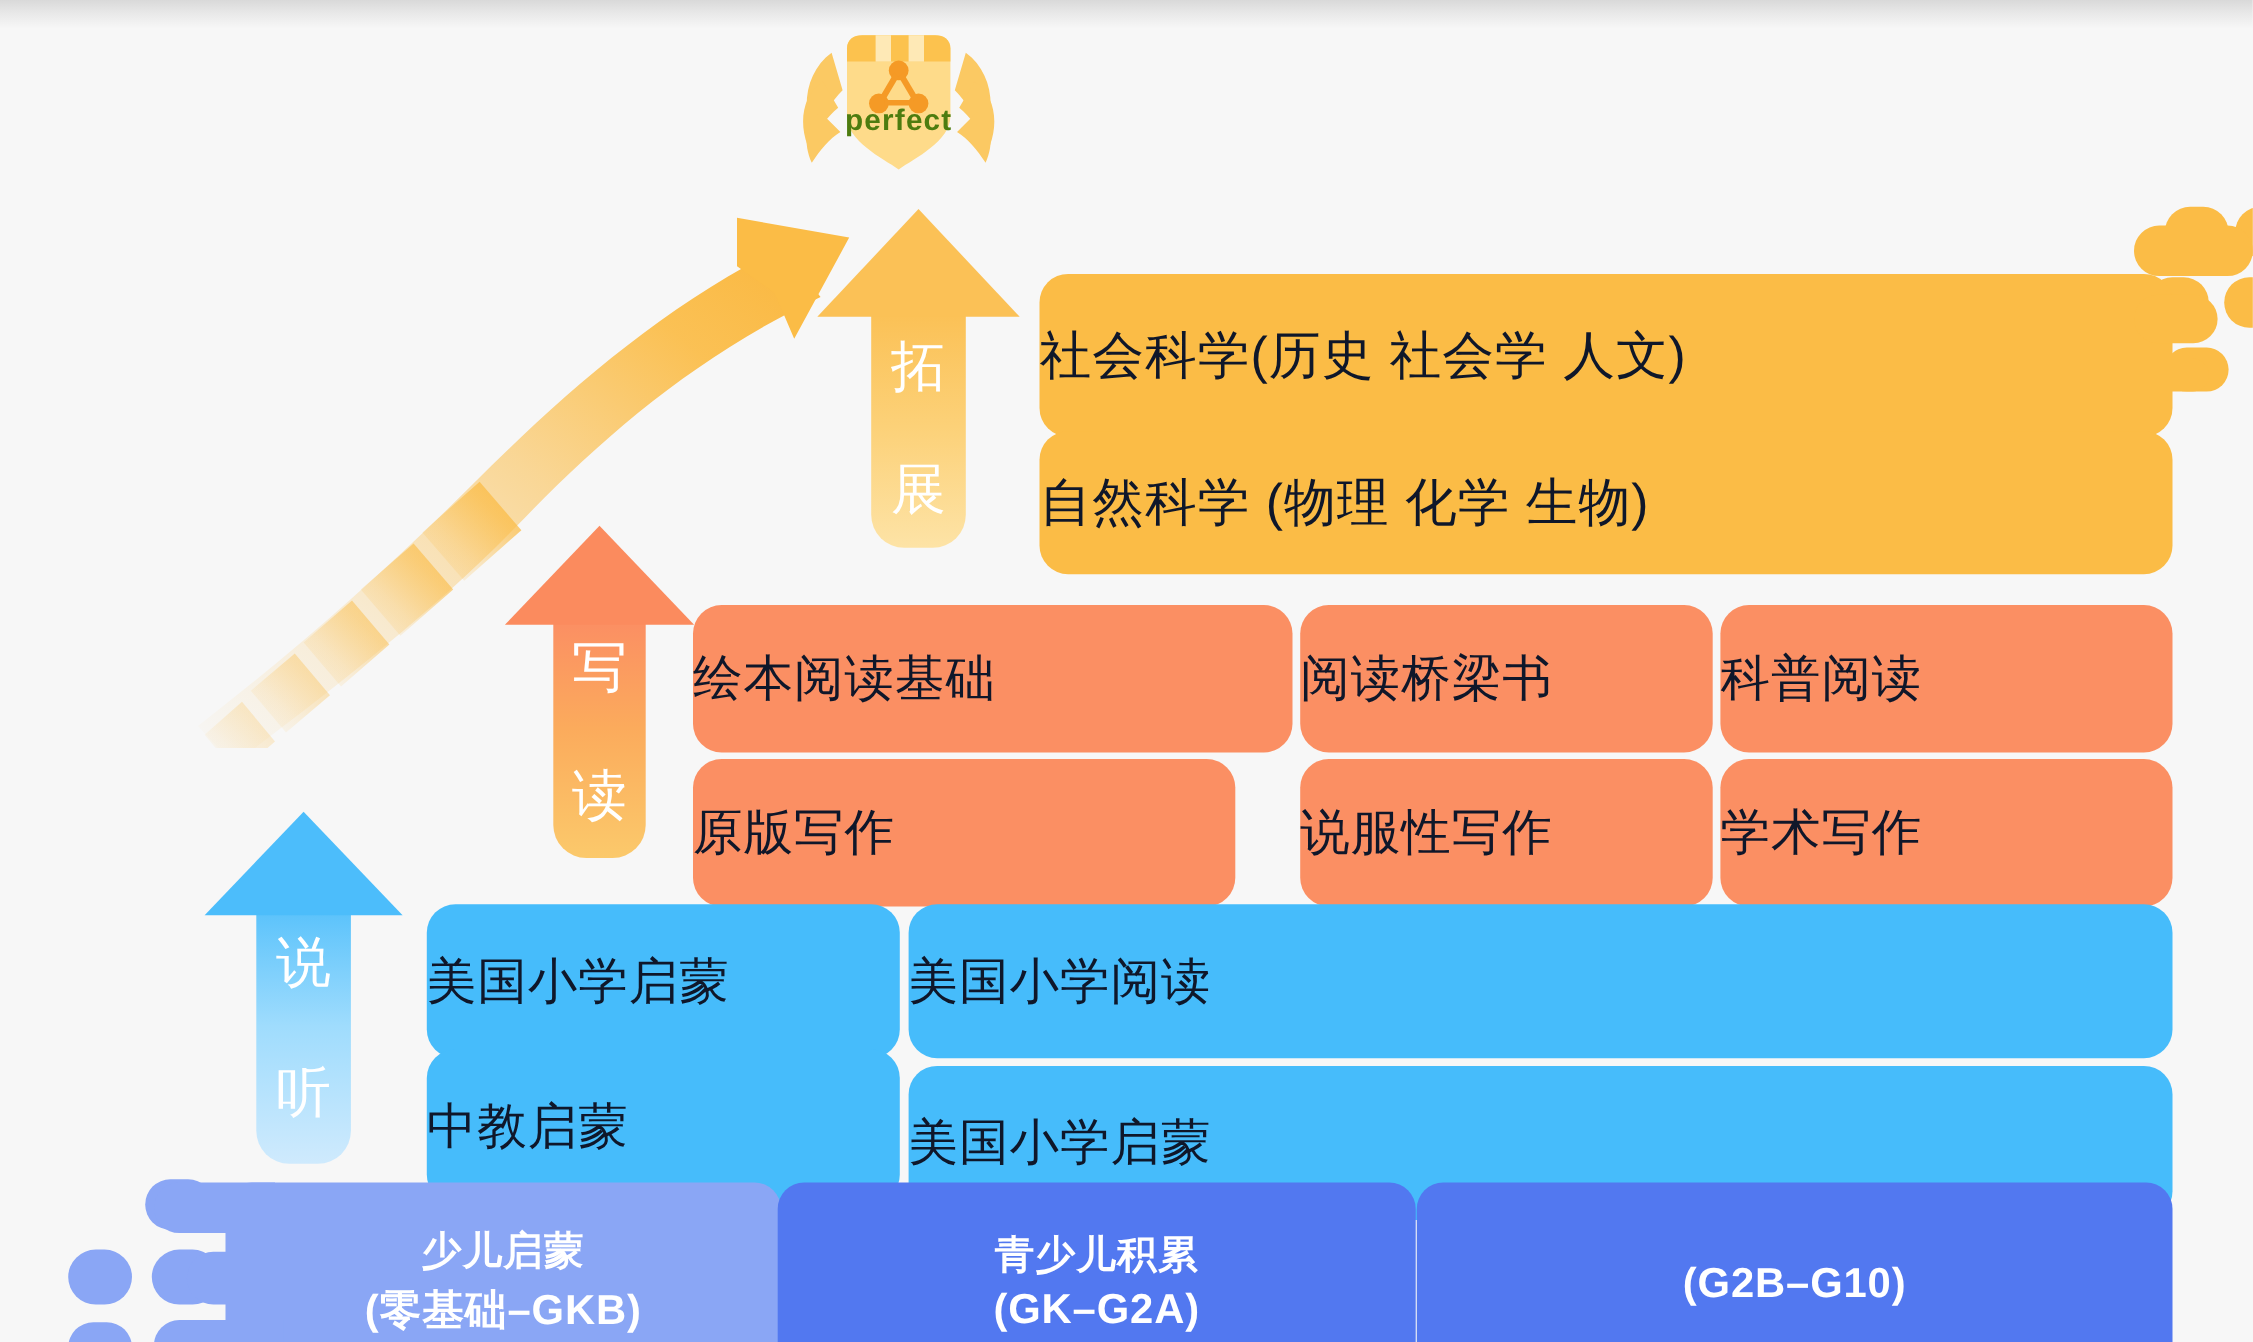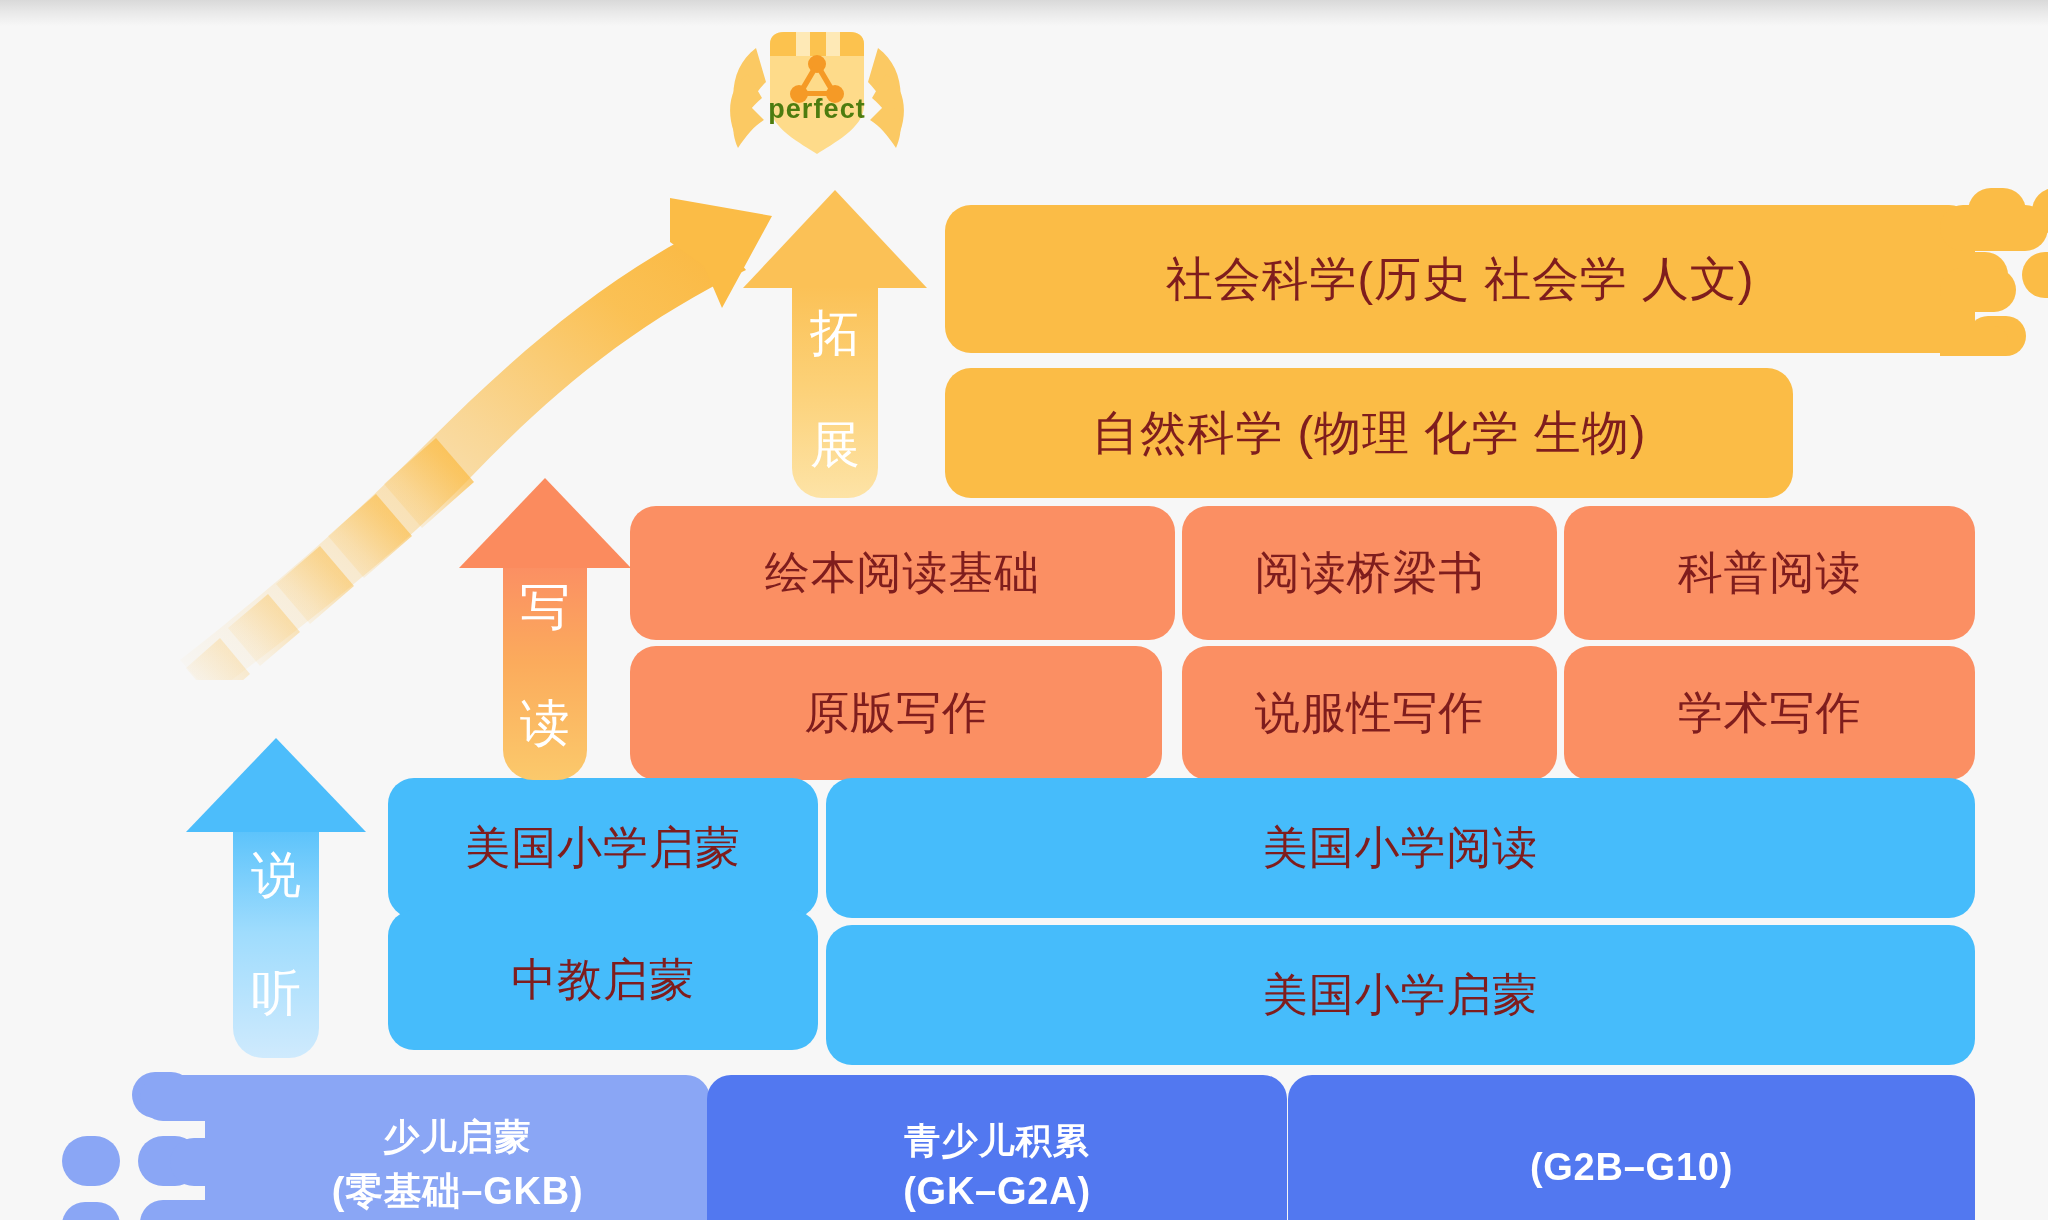--- a/index.html
+++ b/index.html
@@ -13,24 +13,25 @@
 
   
   .top-shade{
     position:absolute;left:0;top:0;width:2048px;height:26px;
     background:linear-gradient(to bottom,#d9d9d9 0%,#e8e8e8 45%,#f7f7f7 100%);
   }
 
   
   .card{
     position:absolute;border-radius:26px;
-    display:flex;align-items:center;justify-content:center;
-    color:#7f1d1d;text-align:center;line-height:1.15;
+    display:flex;align-items:center;justify-content:flex-start;
+    color:#0f172a;text-align:center;line-height:1.15;
     letter-spacing:.02em;
     box-sizing:border-box;
+    margin-top:44px;
   }
   .amber{background:#fbbc46;}
   .coral{background:#fb8f63;}
   .sky  {background:#46bcfb;}
 
   .t-xl{font-size:47px;font-weight:400;}
   .t-lg{font-size:45px;font-weight:400;}
 
   
   .stage-seg{
@@ -153,35 +154,35 @@
   <div class="card amber t-xl" style="left:945px;top:205px;width:1030px;height:148px;">
     <span>社会科学(历史 社会学 人文)</span>
   </div>
 
   <div>
     <div class="dot" style="left:1940px;top:205px;width:108px;height:46px;background:#fbbc46;"></div>
     <div class="dot" style="left:1940px;top:268px;width:76px;height:44px;background:#fbbc46;"></div>
     <div class="dot" style="left:1940px;top:326px;width:68px;height:30px;background:#fbbc46;border-radius:0 40px 40px 0;"></div>
   </div>
 
-  <div class="card amber t-xl" style="left:945px;top:368px;width:848px;height:130px;">
+  <div class="card amber t-xl" style="left:945px;top:348px;width:1030px;height:130px;">
     <span>自然科学 (物理 化学 生物)</span>
   </div>
 
   <div class="card coral t-lg" style="left:630px;top:506px;width:545px;height:134px;">
     <span>绘本阅读基础</span>
   </div>
   <div class="card coral t-lg" style="left:1182px;top:506px;width:375px;height:134px;">
     <span>阅读桥梁书</span>
   </div>
   <div class="card coral t-lg" style="left:1564px;top:506px;width:411px;height:134px;">
     <span>科普阅读</span>
   </div>
 
-  <div class="card coral t-lg" style="left:630px;top:646px;width:532px;height:134px;">
+  <div class="card coral t-lg" style="left:630px;top:646px;width:493px;height:134px;">
     <span>原版写作</span>
   </div>
   <div class="card coral t-lg" style="left:1182px;top:646px;width:375px;height:134px;">
     <span>说服性写作</span>
   </div>
   <div class="card coral t-lg" style="left:1564px;top:646px;width:411px;height:134px;">
     <span>学术写作</span>
   </div>
 
   <div class="card sky t-lg" style="left:388px;top:778px;width:430px;height:140px;">

